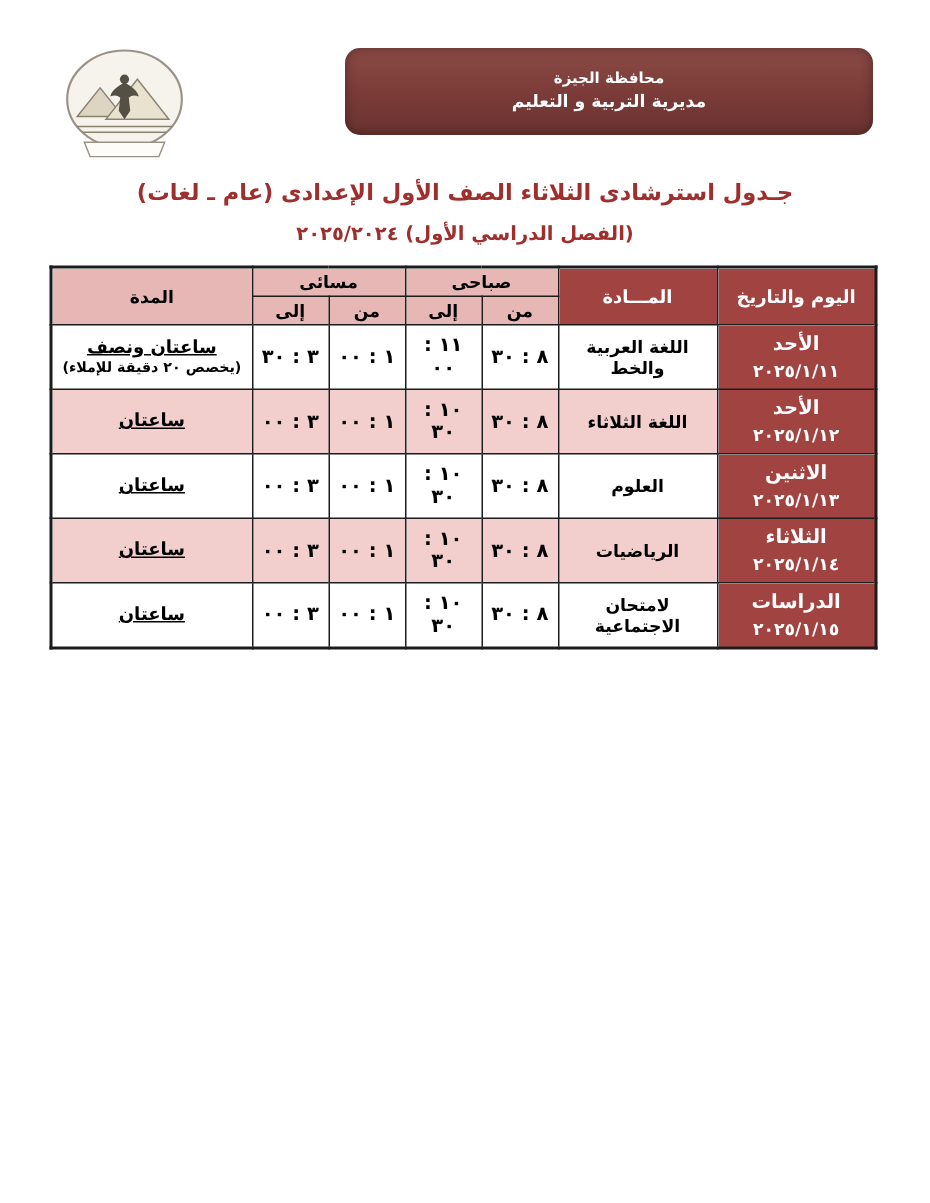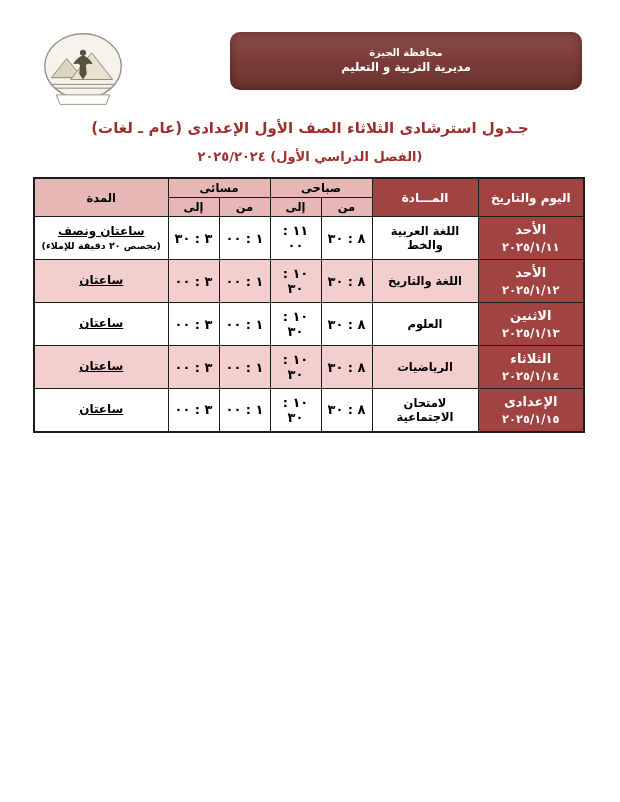--- a/index.html
+++ b/index.html
@@ -165,21 +165,21 @@
           <div class="duration-main">ساعتان ونصف</div>
           <div class="duration-note">(يخصص ٢٠ دقيقة للإملاء)</div>
         </td>
       </tr>
 
       <tr class="row-pink">
         <td class="day-cell">
           <div class="day-name">الأحد</div>
           <div class="day-date">٢٠٢٥/١/١٢</div>
         </td>
-        <td class="subject-cell">اللغة والتاريخ</td>
+        <td class="subject-cell">اللغة الثلاثاء</td>
         <td class="time-cell">٨ : ٣٠</td>
         <td class="time-cell">١٠ : ٣٠</td>
         <td class="time-cell">١ : ٠٠</td>
         <td class="time-cell">٣ : ٠٠</td>
         <td class="duration-cell">
           <div class="duration-main">ساعتان</div>
         </td>
       </tr>
 
       <tr class="row-light">
@@ -207,21 +207,21 @@
         <td class="time-cell">١٠ : ٣٠</td>
         <td class="time-cell">١ : ٠٠</td>
         <td class="time-cell">٣ : ٠٠</td>
         <td class="duration-cell">
           <div class="duration-main">ساعتان</div>
         </td>
       </tr>
 
       <tr class="row-light">
         <td class="day-cell">
-          <div class="day-name">الإعدادى</div>
+          <div class="day-name">الدراسات</div>
           <div class="day-date">٢٠٢٥/١/١٥</div>
         </td>
         <td class="subject-cell">لامتحان الاجتماعية</td>
         <td class="time-cell">٨ : ٣٠</td>
         <td class="time-cell">١٠ : ٣٠</td>
         <td class="time-cell">١ : ٠٠</td>
         <td class="time-cell">٣ : ٠٠</td>
         <td class="duration-cell">
           <div class="duration-main">ساعتان</div>
         </td>

